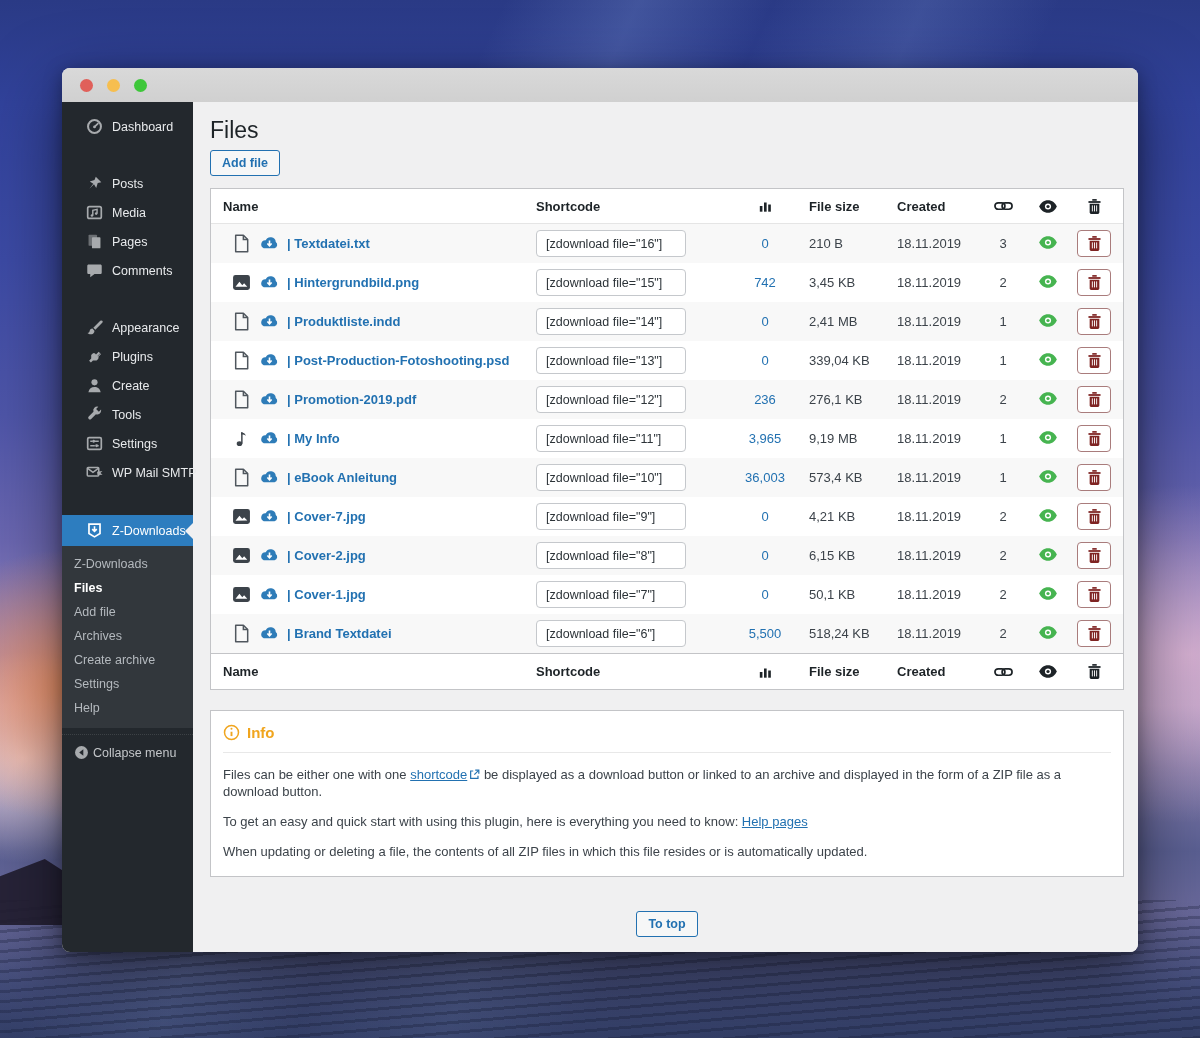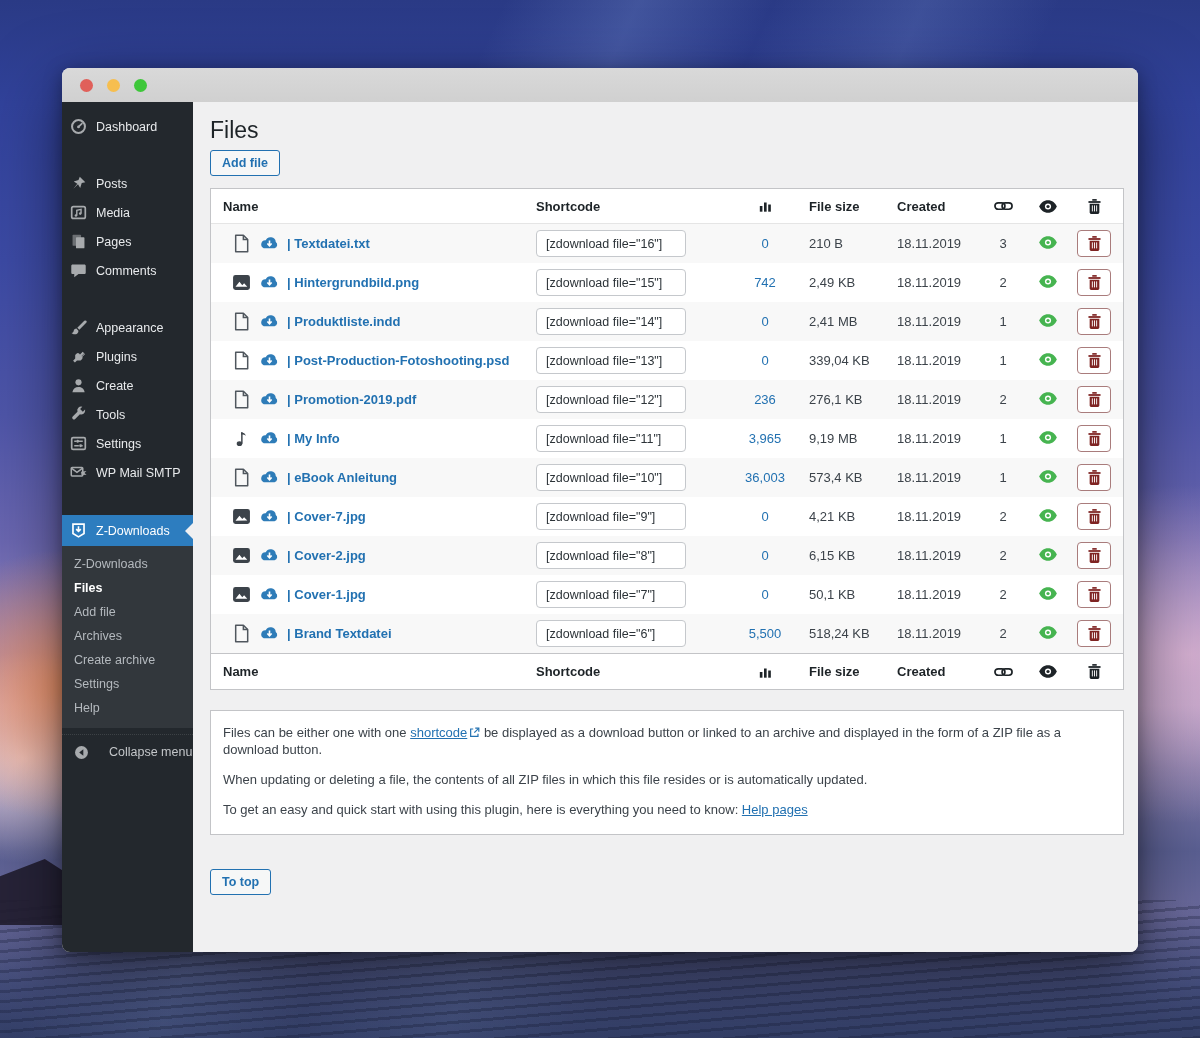--- a/index.html
+++ b/index.html
@@ -33,33 +33,33 @@
     display:flex; align-items:center; padding-left:18px; gap:14px; }
   .dot { width:13px; height:13px; border-radius:50%; display:inline-block; cursor:default; }
   .dot.red { background:#e0605a; } .dot.yellow { background:#f6be4f; } .dot.green { background:#3ec73a; }
 
   .app-body { display:flex; height:850px; }
 
   
   .sidebar { width:131px; flex:0 0 131px; background:#23282d; color:#e8eaec;
     font-size:13px; padding-top:10px; position:relative; }
   .menu-item { position:relative; display:flex; align-items:center; gap:9px;
-    height:29px; padding-left:8px; cursor:pointer; color:#e8eaec; }
+    height:29px; padding-left:24px; cursor:pointer; color:#e8eaec; }
   .menu-item.gap-before { margin-top:28px; }
   .mi-icon { width:17px; height:17px; flex:0 0 17px; color:#a7aaad; display:flex; align-items:center; }
   .mi-icon svg { width:17px; height:17px; display:block; }
   .mi-label { white-space:nowrap; font-size:12.5px; }
   .menu-item.active { background:#2d7dbf; color:#fff; height:31px; }
   .menu-item.active .mi-icon { color:#fff; }
   .menu-item.active::after { content:""; position:absolute; right:0; top:50%;
     transform:translateY(-50%); border:8px solid transparent; border-right:8px solid #f0f0f1; }
   .submenu { background:#32373c; padding:6px 0 8px; }
   .submenu-item { padding:5px 0 5px 12px; color:#b4b9be; font-size:12.5px; cursor:pointer; }
   .submenu-item.current { color:#fff; font-weight:bold; }
-  .collapse-item { display:flex; gap:20px; padding:10px 0 10px 12px;
+  .collapse-item { display:flex; align-items:center; gap:4px; padding:10px 0 10px 12px;
     color:#c3c6c9; font-size:12.5px; cursor:pointer; margin-top:6px;
     border-top:1px dotted rgba(255,255,255,.12); }
   .collapse-icon svg { width:15px; height:15px; display:block; }
 
   
   .content { flex:1; background:#f0f0f1; padding:14px 14px 0 17px; overflow:hidden; }
   h1.page-title { font-size:23px; font-weight:400; color:#1d2327; line-height:28px; }
   .btn-secondary { margin-top:6px; display:inline-block; background:#f6f7f7;
     border:1px solid #2271b1; color:#2271b1; font-weight:600; font-size:12.5px;
     padding:5px 11px; border-radius:3px; cursor:pointer;
@@ -93,21 +93,21 @@
   .trash-btn svg { display:block; }
 
   .info-card { margin-top:20px; background:#fff; border:1px solid #c3c4c7; padding:0 12px 16px; }
   .info-title { display:flex; align-items:center; gap:7px; padding:13px 0 11px;
     border-bottom:1px solid #e8e8e8; color:#f0a51e; font-size:15px; font-weight:bold; }
   .info-title svg { display:block; }
   .info-card p { margin-top:13px; font-size:13px; color:#3c434a; line-height:17px; }
   .info-card a { color:#2271b1; cursor:pointer; }
   .ext-icon svg { display:inline-block; vertical-align:-1px; margin-left:2px; }
 
-  .totop-row { display:flex; justify-content:flex-start; margin-top:34px; }
+  .totop-row { display:flex; justify-content:center; margin-top:34px; }
 </style>
 </head>
 <body>
 
 <div class="scene">
   <div class="water"></div>
   <div class="rocks"></div>
 </div>
 
 <div class="window">
@@ -371,21 +371,21 @@
                     <path d="M17.7 6.3A5.6 5.6 0 0 0 7 4.6 4.4 4.4 0 0 0 4.8 13h11.6a3.8 3.8 0 0 0 1.3-6.7z" fill="#2e7cb8"></path>
                     <path d="M11 4.8v5.4M8.7 8l2.3 2.4L13.3 8" stroke="#fff" stroke-width="1.7" fill="none"></path>
                   </svg>
                 </span>
       <a class="fname">| Hintergrundbild.png</a>
     </div>
     <div class="c-short"><input class="shortcode-input" readonly="" value="[zdownload file=&quot;15&quot;]" style=""></div>
     <div class="c-dl">
                 <a class="dl-count">742</a>
               </div>
-    <div class="c-size">2,49 KB</div>
+    <div class="c-size">3,45 KB</div>
     <div class="c-date">18.11.2019</div>
     <div class="c-links">2</div>
     <div class="c-eye">
                 <span class="eye"><svg width="18" height="13" viewBox="0 0 20 14" fill="currentColor">
                     <path d="M10 0C5.4 0 1.8 2.9.3 7 1.8 11.1 5.4 14 10 14s8.2-2.9 9.7-7C18.2 2.9 14.6 0 10 0z"></path>
                     <circle cx="10" cy="7" r="3.4" fill="#fff"></circle>
                     <circle cx="10" cy="7" r="1.8"></circle>
                   </svg></span>
               </div>
     <div class="c-del">
@@ -848,27 +848,37 @@
                 <rect x="4.6" y="0" width="4.8" height="1.8"></rect>
                 <rect x="0.5" y="2.2" width="13" height="1.9"></rect>
                 <path d="M1.8 5h10.4v9.5c0 .8-.7 1.5-1.5 1.5H3.3c-.8 0-1.5-.7-1.5-1.5z"></path>
                 <path d="M4.7 6.8v6.5M7 6.8v6.5M9.3 6.8v6.5" stroke="#fff" stroke-width="1"></path>
               </svg>
             </div>
         </div>
       </div>
 
       <div class="info-card">
+        <div class="info-title">
+          <span>
+              <svg width="17" height="17" viewBox="0 0 18 18" fill="none" stroke="#f0a51e" stroke-width="1.6">
+                <circle cx="9" cy="9" r="7.4"></circle>
+                <path d="M9 8.2v4.6" stroke-width="2"></path>
+                <circle cx="9" cy="5.1" r="1.1" fill="#f0a51e" stroke="none"></circle>
+              </svg>
+            </span>
+          <span>Info</span>
+        </div>
         <p><span>Files can be either one with one </span><a style="text-decoration:underline;"><span>shortcode</span><span class="ext-icon"><svg width="11" height="11" viewBox="0 0 12 12" fill="none" stroke="#2271b1" stroke-width="1.3">
                   <path d="M4.6 2.2H1.8v8h8V7.4"></path>
                   <path d="M6.8 1.3h3.9v3.9"></path>
                   <path d="M10.5 1.5L5.8 6.2"></path>
                 </svg></span></a><span> be displayed as a download button or linked to an archive and displayed in the form of a ZIP file as a download button.</span></p>
+        <p><span>To get an easy and quick start with using this plugin, here is everything you need to know: </span><a style="text-decoration:underline;">Help pages</a></p>
         <p>When updating or deleting a file, the contents of all ZIP files in which this file resides or is automatically updated.</p>
-        <p><span>To get an easy and quick start with using this plugin, here is everything you need to know: </span><a style="text-decoration:underline;">Help pages</a></p>
       </div>
 
       <div class="totop-row">
         <button class="btn-secondary" style="margin-top:0;">To top</button>
       </div>
     </main>
   </div>
 </div>
 
 </body></html>

